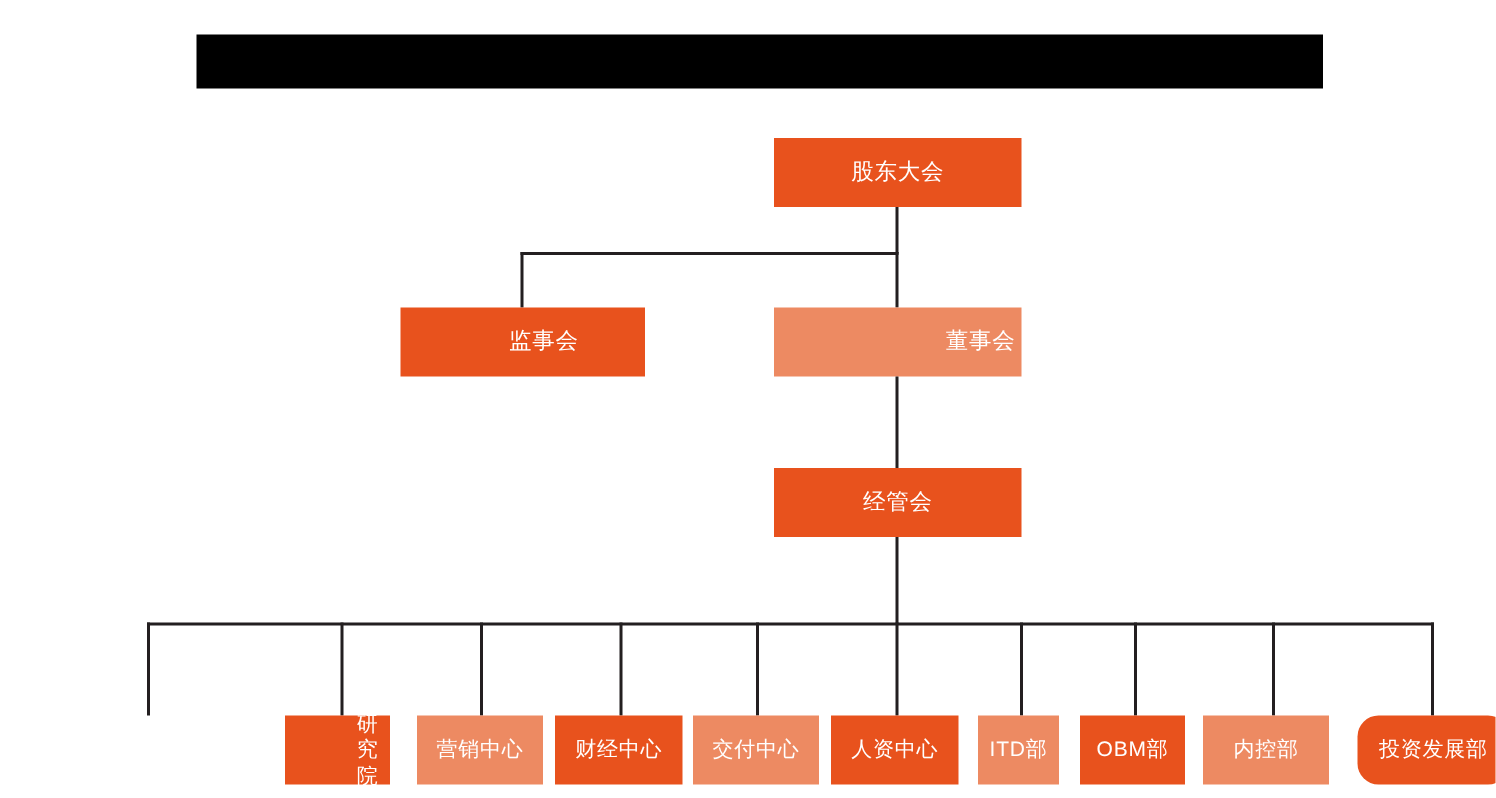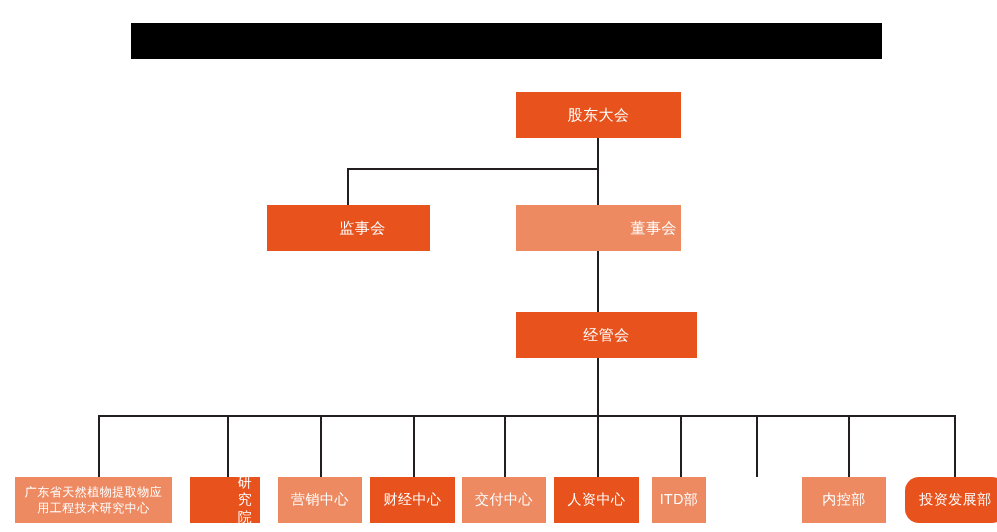--- a/index.html
+++ b/index.html
@@ -76,59 +76,59 @@
 
   <div class="node primary lvl2" style="left:255px; top:205px; width:163px; height:46px;padding-left:28px;">
     <span class="node-label">监事会</span>
   </div>
   <div class="node secondary lvl2" style="left:504px; top:205px; width:165px; height:46px;text-align:right;">
     <span class="node-label">董事会</span>
   </div>
 
   <div class="connector v" style="left:585px; top:251px; height:61px;"></div>
 
-  <div class="node primary lvl3" style="left:504px; top:312px; width:181px; height:46px;">
+  <div class="node primary lvl3" style="left:504px; top:312px; width:165px; height:46px;">
     <span class="node-label">经管会</span>
   </div>
 
   <div class="connector v" style="left:585px; top:358px; height:58px;"></div>
   <div class="connector h" style="left:86px; top:415px; width:858px;"></div>
 
   <div class="connector v" style="left:86px; top:415px; height:62px;"></div>
   <div class="connector v" style="left:215px; top:415px; height:62px;"></div>
   <div class="connector v" style="left:308px; top:415px; height:62px;"></div>
   <div class="connector v" style="left:401px; top:415px; height:62px;"></div>
   <div class="connector v" style="left:492px; top:415px; height:62px;"></div>
   <div class="connector v" style="left:585px; top:415px; height:62px;"></div>
   <div class="connector v" style="left:668px; top:415px; height:62px;"></div>
   <div class="connector v" style="left:744px; top:415px; height:62px;"></div>
   <div class="connector v" style="left:836px; top:415px; height:62px;"></div>
   <div class="connector v" style="left:942px; top:415px; height:62px;"></div>
 
-  <div class="node secondary dept tiny" style="left:3px; top:477px; width:157px; height:46px;">
-    <span class="node-label">广东省天然植物提取物应用工程技术研究中心</span>
-  </div>
   <div class="node primary dept" style="left:178px; top:477px; width:70px; height:46px;padding-left:40px;">
     <span class="node-label">研究院</span>
   </div>
   <div class="node secondary dept" style="left:266px; top:477px; width:84px; height:46px;">
     <span class="node-label">营销中心</span>
   </div>
   <div class="node primary dept" style="left:358px; top:477px; width:85px; height:46px;">
     <span class="node-label">财经中心</span>
   </div>
   <div class="node secondary dept" style="left:450px; top:477px; width:84px; height:46px;">
     <span class="node-label">交付中心</span>
   </div>
   <div class="node primary dept" style="left:542px; top:477px; width:85px; height:46px;">
     <span class="node-label">人资中心</span>
   </div>
   <div class="node secondary dept" style="left:640px; top:477px; width:54px; height:46px;">
     <span class="node-label">ITD部</span>
   </div>
+  <div class="node primary dept" style="left:708px; top:477px; width:70px; height:46px;">
+    <span class="node-label">OBM部</span>
+  </div>
   <div class="node secondary dept" style="left:790px; top:477px; width:84px; height:46px;justify-content:center;">
     <span class="node-label">内控部</span>
   </div>
   <div class="node primary dept" style="left:893px; top:477px; width:101px; height:46px;border-radius:14px;">
     <span class="node-label">投资发展部</span>
   </div>
 
 </div>
 
 </body></html>

